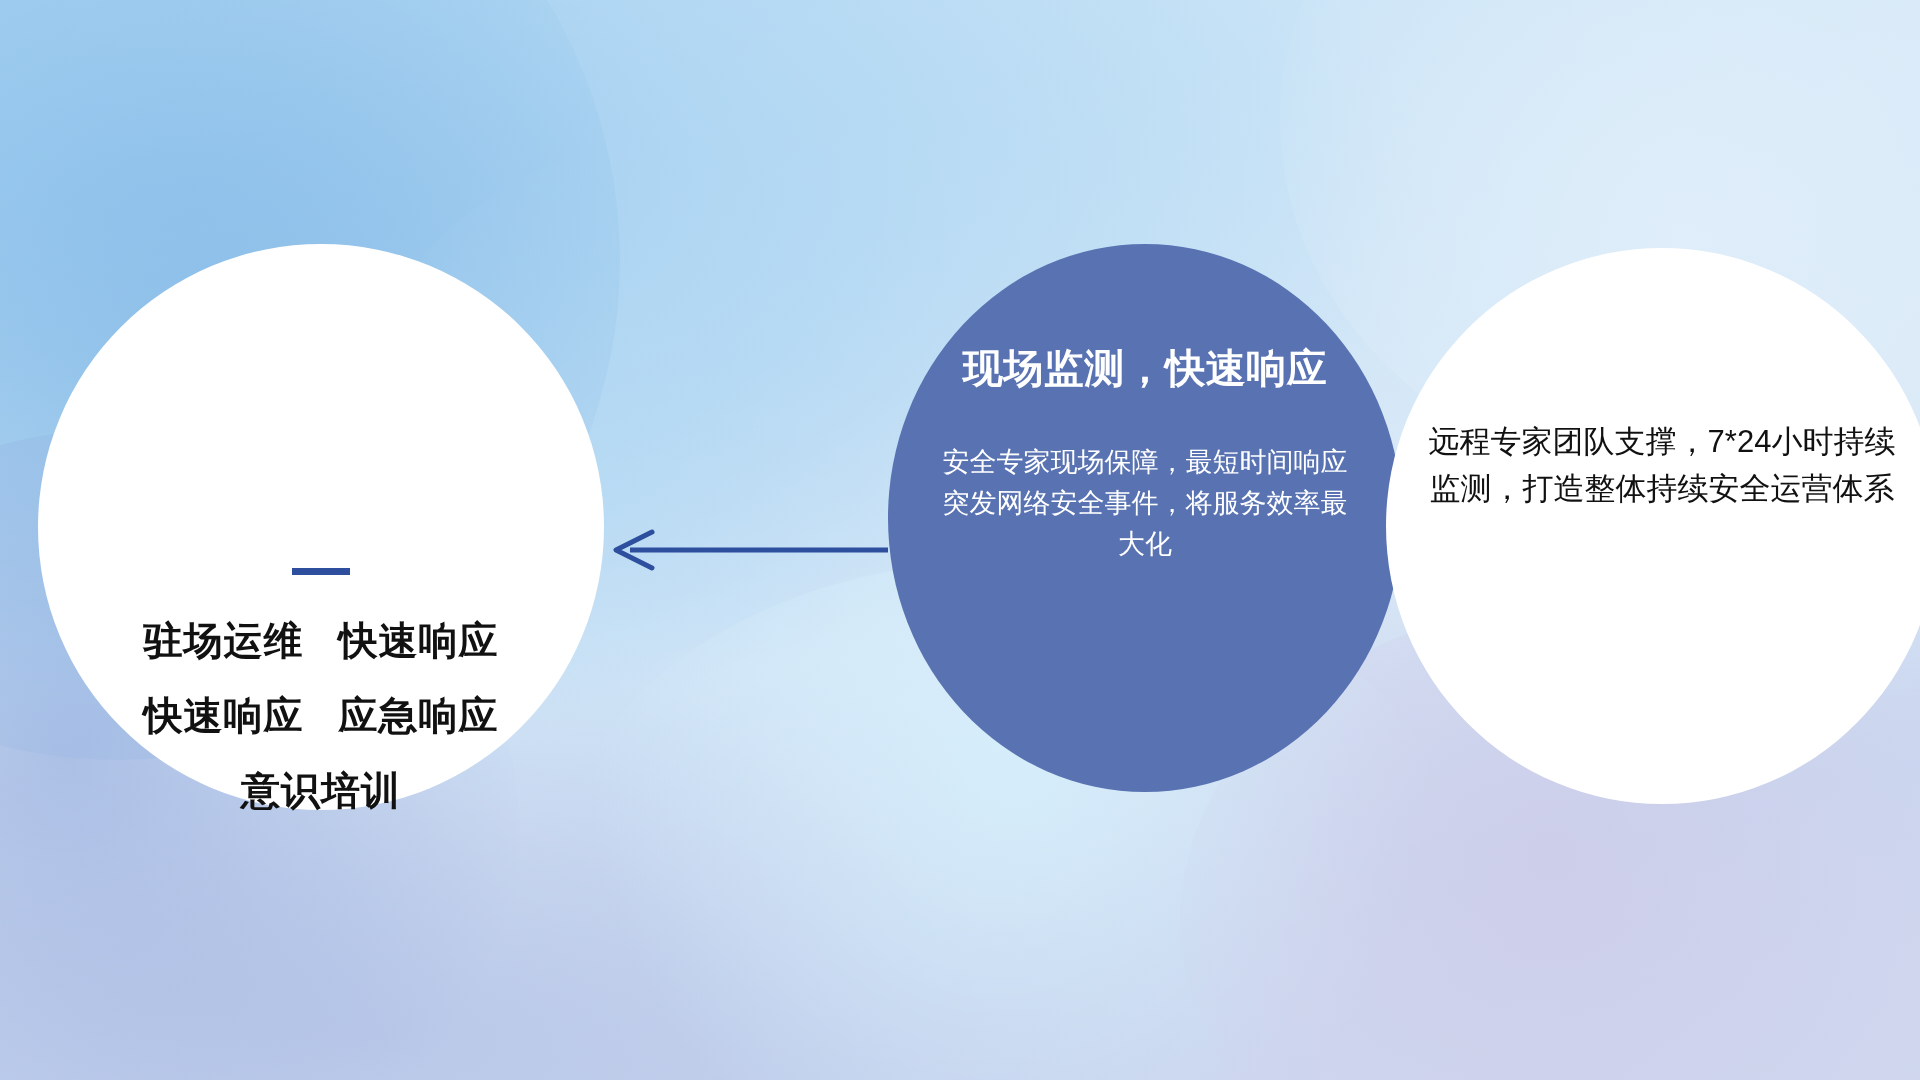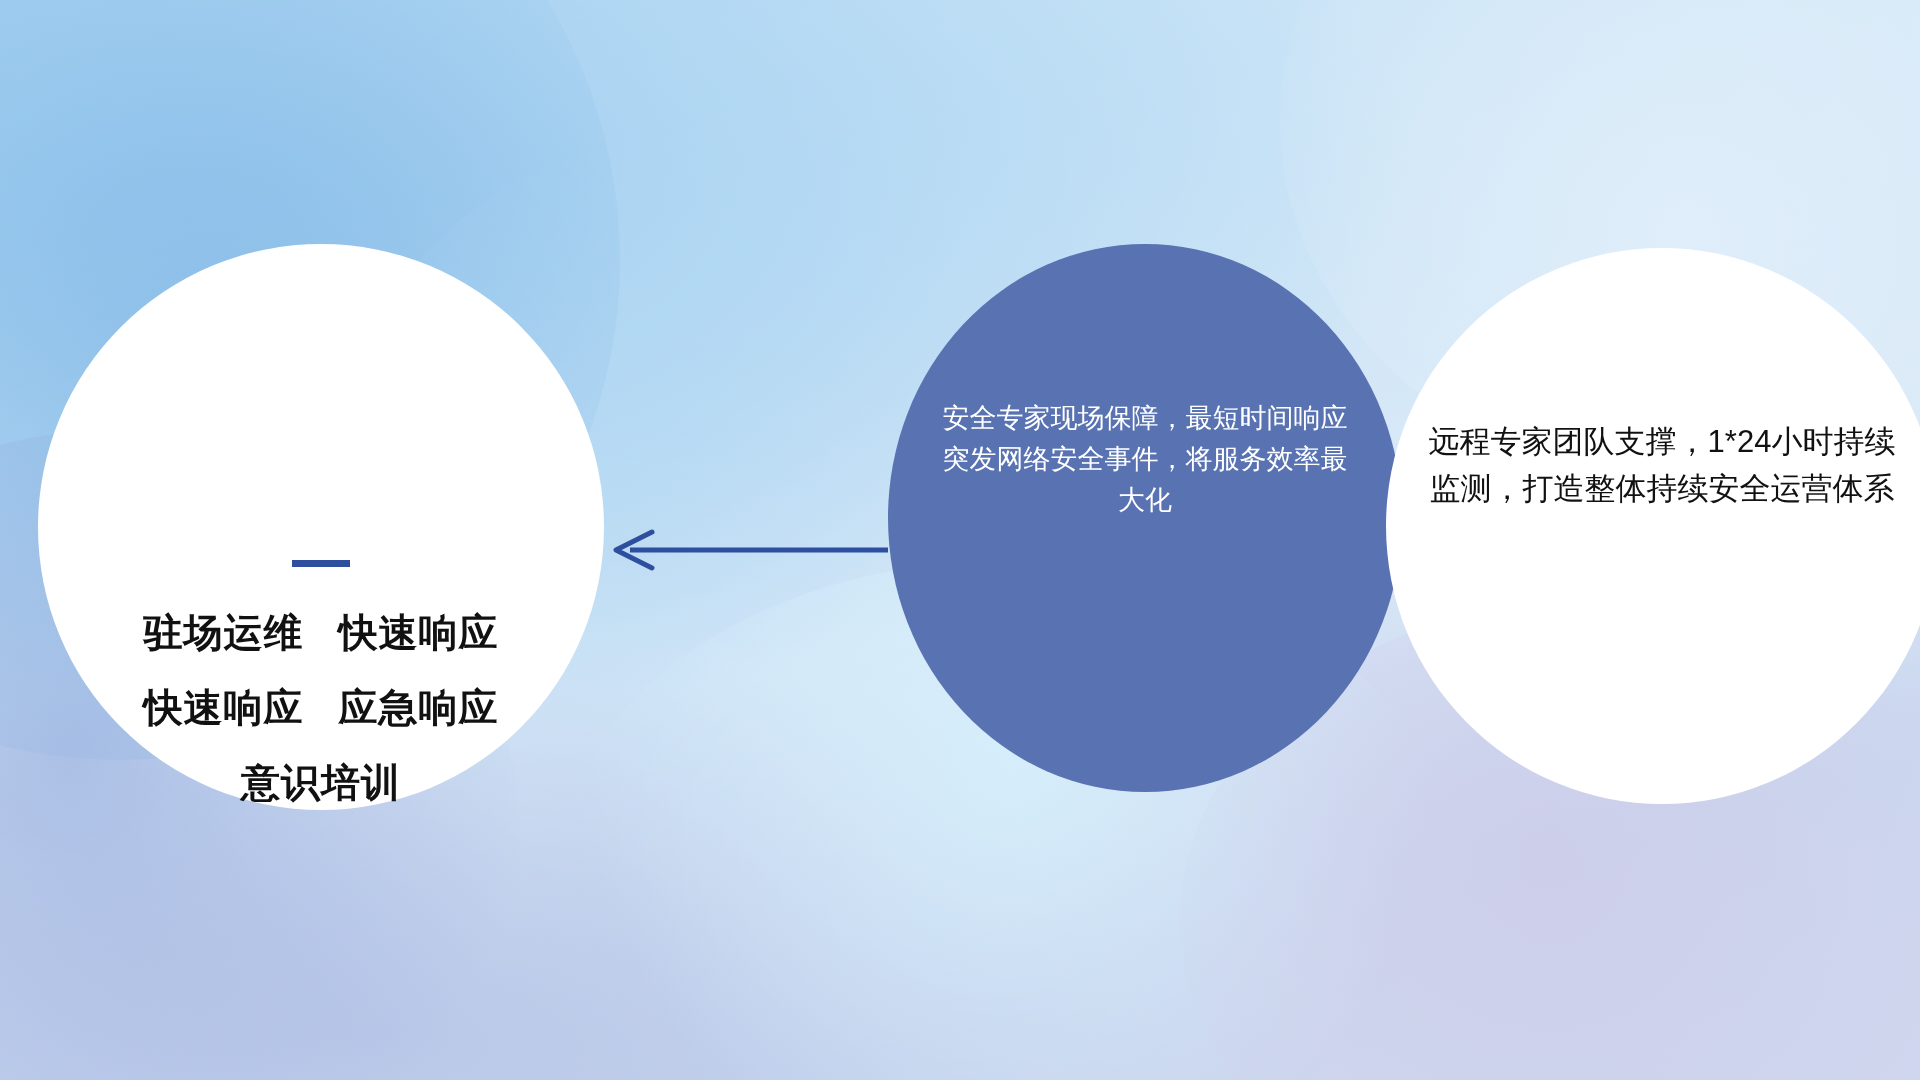--- a/index.html
+++ b/index.html
@@ -101,21 +101,21 @@
     display: flex;
     justify-content: center;
     gap: 35px;
     font-size: 39px;
     font-weight: bold;
     color: #111111;
     line-height: 1.0;
     margin-bottom: 36px;
     letter-spacing: 1px;
   }
-  .kw-row.single { margin-bottom: 8px; }
+  .kw-row.single { margin-bottom: 0; }
 
   
   #center-content {
     position: absolute;
     left: 888px; top: 244px; width: 514px; height: 548px;
     z-index: 7;
     text-align: center;
     box-sizing: border-box;
     padding: 102px 30px 0 30px;
   }
@@ -203,20 +203,21 @@
       <span>快速响应</span>
       <span>应急响应</span>
     </div>
 
     <div class="kw-row single">
       <span>意识培训</span>
     </div>
   </div>
 
   <div id="center-content">
+    <div id="center-title">现场监测，快速响应</div>
     <div id="center-body">安全专家现场保障，最短时间响应突发网络安全事件，将服务效率最大化</div>
   </div>
 
   <div id="right-content">
-    <div id="right-body">远程专家团队支撑，1*24小时持续监测，打造整体持续安全运营体系</div>
+    <div id="right-body">远程专家团队支撑，7*24小时持续监测，打造整体持续安全运营体系</div>
   </div>
 
 </div>
 
 </body></html>

